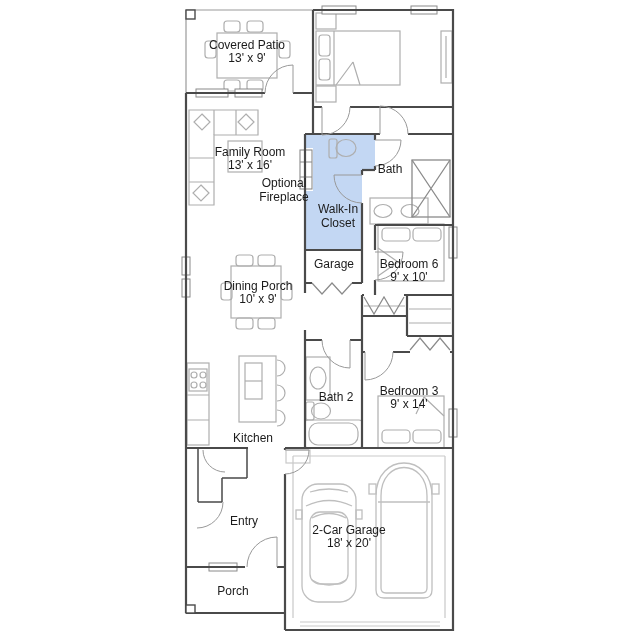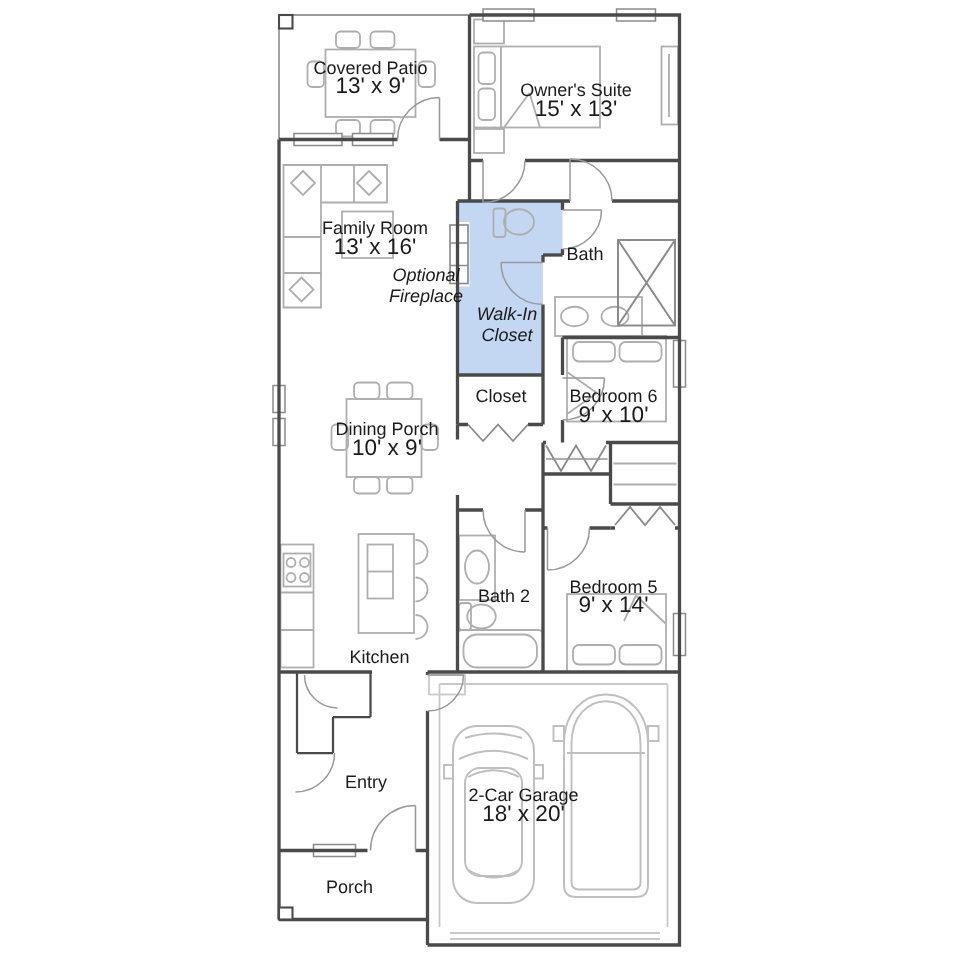--- a/index.html
+++ b/index.html
@@ -2,23 +2,23 @@
 <html><head>
 <meta charset="utf-8">
 <style>
   html,body{margin:0;padding:0;background:#ffffff;}
   #stage{position:relative;width:639px;height:639px;background:#ffffff;overflow:hidden;
          font-family:"Liberation Sans", sans-serif;}
   #plan-svg{position:absolute;left:0;top:0;}
   .lbl{position:absolute;transform:translateX(-50%);text-align:center;color:#1b1b1b;
        white-space:nowrap;z-index:5;}
   .lbl .rn{display:block;font-size:12px;line-height:13px;}
-  .lbl .rd{display:block;font-size:15px;line-height:12px;}
+  .lbl .rd{display:block;font-size:12px;line-height:12px;}
   .lbl.wrap{white-space:normal;}
-  .lbl.wrap .rn{line-height:13.5px;font-style:italic;}
+  .lbl.wrap .rn{line-height:13.5px;}
 </style>
 </head>
 <body>
 
 <div id="stage">
 
   <svg id="plan-svg" width="639" height="639" viewBox="0 0 639 639">
 
     <g>
       <path d="M305,134 H375 V170 H362 V250 H305 Z" fill="#c3d7f3" stroke="none"></path>
@@ -221,53 +221,49 @@
       <path d="M312,283 L322,294 L332,283 L342,294 L352,283"></path>
       <path d="M364,297 L374,314 L384,297 L394,314 L404,297"></path>
       <path d="M410,350 L420,338 L430,350 L440,338 L450,350"></path>
     </g>
   </svg>
 
   <div class="lbl" style="left:247px;top:39px">
     <span class="rn">Covered Patio</span>
     <span class="rd">13' x 9'</span>
   </div>
-  <div class="lbl" style="left:384px;top:54px">
-    <span class="rn">Owner's Suite</span>
-    <span class="rd">15' x 13'</span>
-  </div>
   <div class="lbl" style="left:250px;top:146px">
     <span class="rn">Family Room</span>
     <span class="rd">13' x 16'</span>
   </div>
   <div class="lbl wrap" style="left:284px;top:177px;width:66px">
     <span class="rn">Optional Fireplace</span>
   </div>
   <div class="lbl wrap" style="left:338px;top:203px;width:58px">
     <span class="rn">Walk-In Closet</span>
   </div>
   <div class="lbl" style="left:390px;top:163px">
     <span class="rn">Bath</span>
   </div>
   <div class="lbl" style="left:334px;top:258px">
-    <span class="rn">Closet</span>
+    <span class="rn">Garage</span>
   </div>
   <div class="lbl" style="left:409px;top:258px">
     <span class="rn">Bedroom 6</span>
     <span class="rd">9' x 10'</span>
   </div>
   <div class="lbl" style="left:258px;top:280px">
     <span class="rn">Dining Porch</span>
     <span class="rd">10' x 9'</span>
   </div>
   <div class="lbl" style="left:336px;top:391px">
     <span class="rn">Bath 2</span>
   </div>
   <div class="lbl" style="left:409px;top:385px">
-    <span class="rn">Bedroom 5</span>
+    <span class="rn">Bedroom 3</span>
     <span class="rd">9' x 14'</span>
   </div>
   <div class="lbl" style="left:253px;top:432px">
     <span class="rn">Kitchen</span>
   </div>
   <div class="lbl" style="left:244px;top:515px">
     <span class="rn">Entry</span>
   </div>
   <div class="lbl" style="left:349px;top:524px">
     <span class="rn">2-Car Garage</span>

